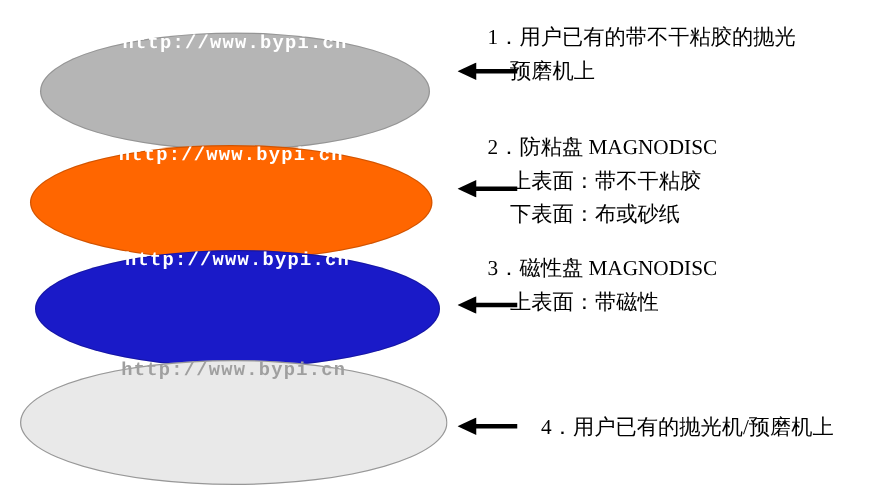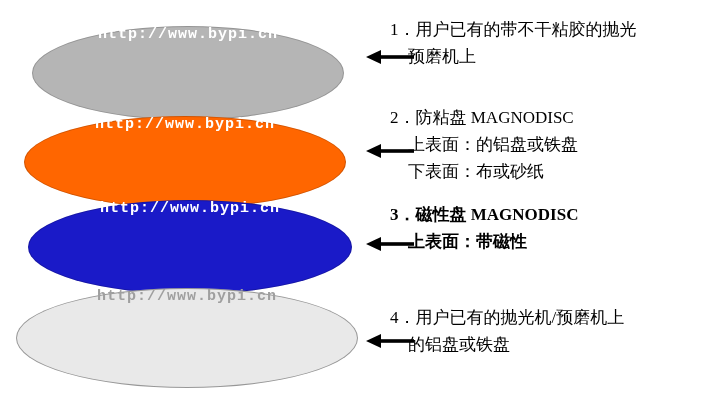--- a/index.html
+++ b/index.html
@@ -43,22 +43,22 @@
     width: 320px;
     font-size: 17px;
     line-height: 27px;
     color: #000000;
     z-index: 5;
   }
   .note .indent { padding-left: 18px; }
   .note .term { color: #000000; }
   .note-1 { top: 16px; }
   .note-2 { top: 104px; }
-  .note-3 { top: 201px; font-weight: bold; }
-  .note-4 { top: 304px; }
+  .note-3 { top: 201px; }
+  .note-4 { top: 328px; text-align: center; }
   .arrow {
     position: absolute;
     width: 48px;
     height: 14px;
     z-index: 5;
   }
   .arrow-1 { left: 366px; top: 50px; }
   .arrow-2 { left: 366px; top: 144px; }
   .arrow-3 { left: 366px; top: 237px; }
   .arrow-4 { left: 366px; top: 334px; }
@@ -98,27 +98,26 @@
     <rect x="13" y="5.2" width="35" height="3.6" fill="#000000"></rect>
   </svg>
 
   <div class="note note-1">
     <div><span>1．</span><span>用户已有的带不干粘胶的抛光</span></div>
     <div class="indent">预磨机上</div>
   </div>
 
   <div class="note note-2">
     <div><span>2．</span><span class="term">防粘盘</span>&nbsp;<span>MAGNODISC</span></div>
-    <div class="indent">上表面：的铝盘或铁盘</div>
+    <div class="indent">上表面：带不干粘胶</div>
     <div class="indent">下表面：布或砂纸</div>
   </div>
 
   <div class="note note-3">
     <div><span>3．</span><span class="term">磁性盘</span>&nbsp;<span>MAGNODISC</span></div>
     <div class="indent">上表面：带磁性</div>
   </div>
 
   <div class="note note-4">
     <div><span>4．</span><span>用户已有的抛光机/预磨机上</span></div>
-    <div class="indent">的铝盘或铁盘</div>
   </div>
 
 </div>
 
 </body></html>

